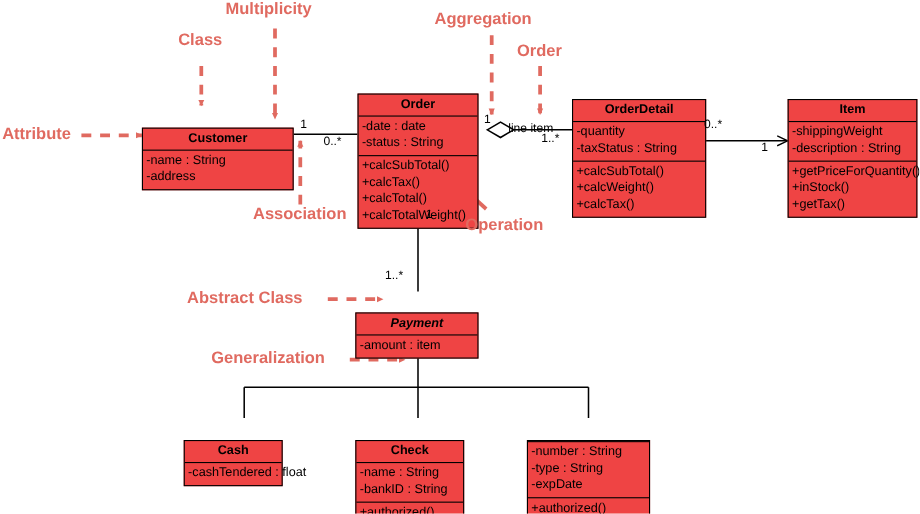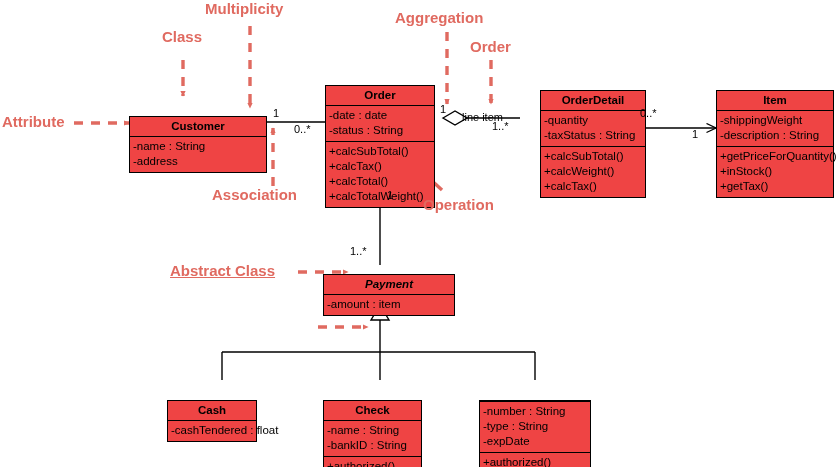--- a/index.html
+++ b/index.html
@@ -140,21 +140,21 @@
       <div class="uml-row">-status : String</div>
     </div>
     <div class="uml-compartment">
       <div class="uml-row">+calcSubTotal()</div>
       <div class="uml-row">+calcTax()</div>
       <div class="uml-row">+calcTotal()</div>
       <div class="uml-row">+calcTotalWeight()</div>
     </div>
   </div>
 
-  <div class="uml-class" style="left:540px; top:70px; width:106px;">
+  <div class="uml-class" style="left:520px; top:70px; width:122px;">
     <div class="uml-name">OrderDetail</div>
     <div class="uml-compartment">
       <div class="uml-row">-quantity</div>
       <div class="uml-row">-taxStatus : String</div>
     </div>
     <div class="uml-compartment">
       <div class="uml-row">+calcSubTotal()</div>
       <div class="uml-row">+calcWeight()</div>
       <div class="uml-row">+calcTax()</div>
     </div>
@@ -166,21 +166,21 @@
       <div class="uml-row">-shippingWeight</div>
       <div class="uml-row">-description : String</div>
     </div>
     <div class="uml-compartment">
       <div class="uml-row">+getPriceForQuantity()</div>
       <div class="uml-row">+inStock()</div>
       <div class="uml-row">+getTax()</div>
     </div>
   </div>
 
-  <div class="uml-class" style="left:323px; top:254px; width:132px;">
+  <div class="uml-class" style="left:323px; top:264px; width:112px;">
     <div class="uml-name abstract">Payment</div>
     <div class="uml-compartment">
       <div class="uml-row">-amount : item</div>
     </div>
   </div>
 
   <div class="uml-class" style="left:167px; top:380px; width:90px;">
     <div class="uml-name">Cash</div>
     <div class="uml-compartment">
       <div class="uml-row">-cashTendered : float</div>
@@ -220,17 +220,18 @@
   <div class="edge-label" style="left:692px; top:128px;">1</div>
 
   <div class="edge-label" style="left:387px; top:189px;">1</div>
   <div class="edge-label" style="left:350px; top:245px;">1..*</div>
 
   <div class="annot" style="left:162px; top:28px;">Class</div>
   <div class="annot" style="left:205px; top:0px;text-align:right;">Multiplicity</div>
   <div class="annot" style="left:395px; top:9px;">Aggregation</div>
   <div class="annot" style="left:470px; top:38px;">Order</div>
   <div class="annot" style="left:2px; top:113px;">Attribute</div>
-  <div class="annot" style="left:212px; top:186px;">Association</div>
+  <div class="annot" style="left:230px; top:186px;">Association</div>
   <div class="annot" style="left:423px; top:196px;">Operation</div>
-  <div class="annot" style="left:170px; top:262px;text-decoration:underline;">Abstract Class</div>
+  <div class="annot" style="left:170px; top:262px;">Abstract Class</div>
+  <div class="annot" style="left:192px; top:317px;">Generalization</div>
 
 </div>
 
 </body></html>

